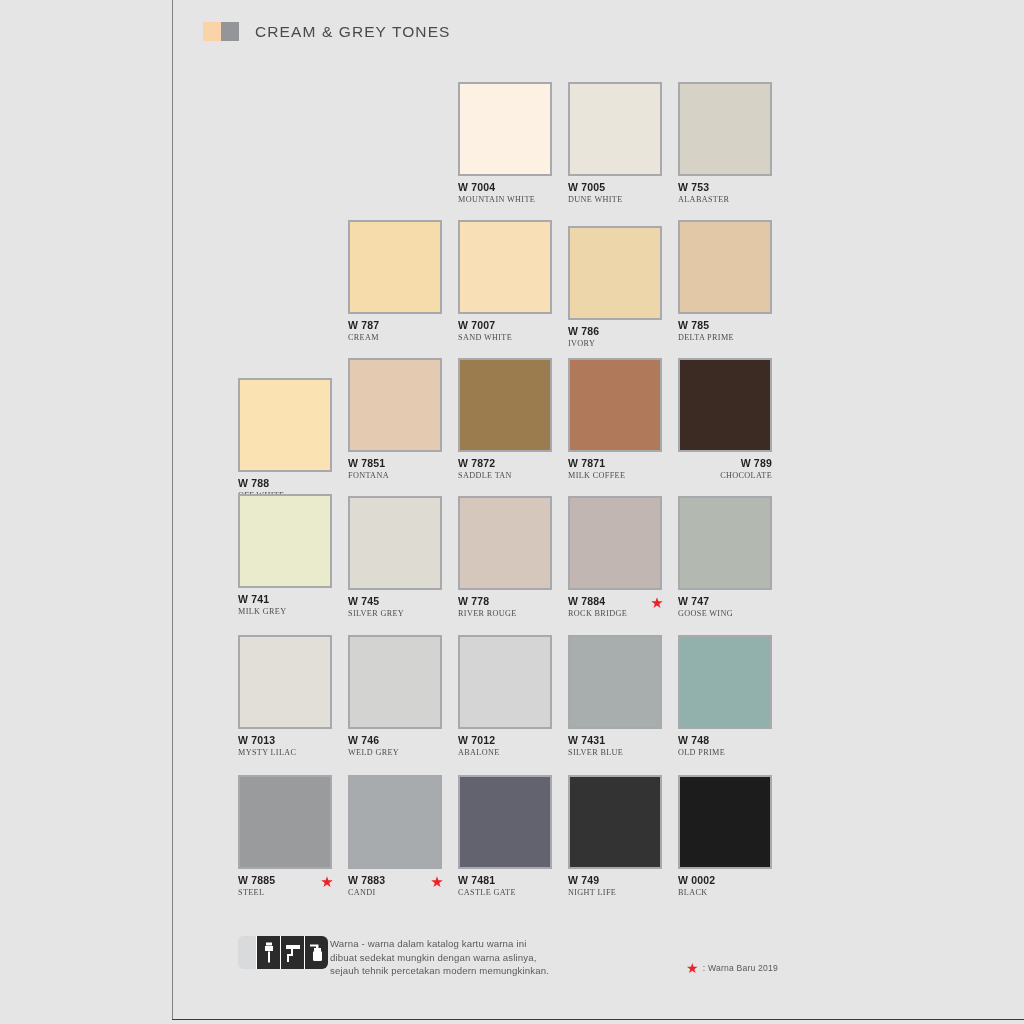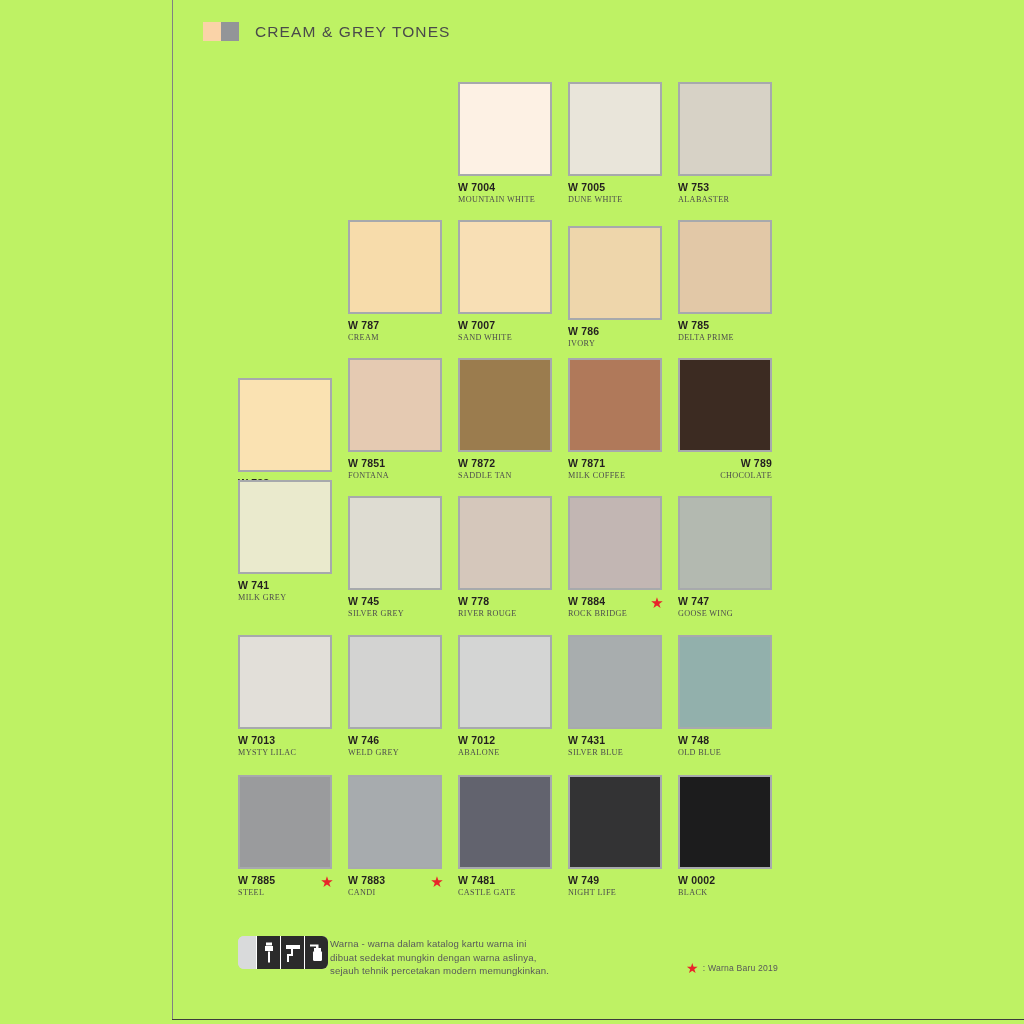--- a/index.html
+++ b/index.html
@@ -6,21 +6,21 @@
   html, body {
     margin: 0; padding: 0;
     width: 1024px; height: 1024px;
     background: #ffffff;
     font-family: "Liberation Sans", sans-serif;
     overflow: hidden;
   }
   #page {
     position: relative;
     width: 1024px; height: 1024px;
-    background: #bef264;
+    background: #e5e5e5;
   }
   
   #spine-line {
     position: absolute;
     left: 172px; top: 0; width: 1px; height: 1020px;
     background: #7f8184;
   }
   #bottom-line {
     position: absolute;
     left: 172px; top: 1019px; width: 852px; height: 1px;
@@ -212,21 +212,21 @@
         <div class="code">W 7871</div>
         <div class="name">MILK COFFEE</div>
       </div>
       <div class="cell" style="left: 678px; top: 358px; text-align: right;">
         <div class="chip" style="border-color: rgb(167, 169, 172);">
           <div class="chip-inner" style="background: rgb(60, 43, 34);"></div>
         </div>
         <div class="code">W 789</div>
         <div class="name">CHOCOLATE</div>
       </div>
-      <div class="cell" style="left: 238px; top: 480px;">
+      <div class="cell" style="left: 238px; top: 494px;">
         <div class="chip" style="border-color: rgb(167, 169, 172);">
           <div class="chip-inner" style="background: rgb(234, 234, 205);"></div>
         </div>
         <div class="code">W 741</div>
         <div class="name">MILK GREY</div>
       </div>
       <div class="cell" style="left: 348px; top: 496px;">
         <div class="chip" style="border-color: rgb(167, 169, 172);">
           <div class="chip-inner" style="background: rgb(222, 220, 210);"></div>
         </div>
@@ -281,21 +281,21 @@
           <div class="chip-inner" style="background: rgb(168, 173, 174);"></div>
         </div>
         <div class="code">W 7431</div>
         <div class="name">SILVER BLUE</div>
       </div>
       <div class="cell" style="left: 678px; top: 635px;">
         <div class="chip" style="border-color: rgb(167, 169, 172);">
           <div class="chip-inner" style="background: rgb(146, 176, 172);"></div>
         </div>
         <div class="code">W 748</div>
-        <div class="name">OLD BLUE</div>
+        <div class="name">OLD PRIME</div>
       </div>
       <div class="cell" style="left: 238px; top: 775px;">
         <div class="chip" style="border-color: rgb(167, 169, 172);">
           <div class="chip-inner" style="background: rgb(154, 155, 157);"></div>
         </div>
         <div class="code">W 7885</div>
         <div class="name">STEEL</div>
         <div class="star" style="color: rgb(232, 37, 42);">★</div>
       </div>
       <div class="cell" style="left: 348px; top: 775px;">

